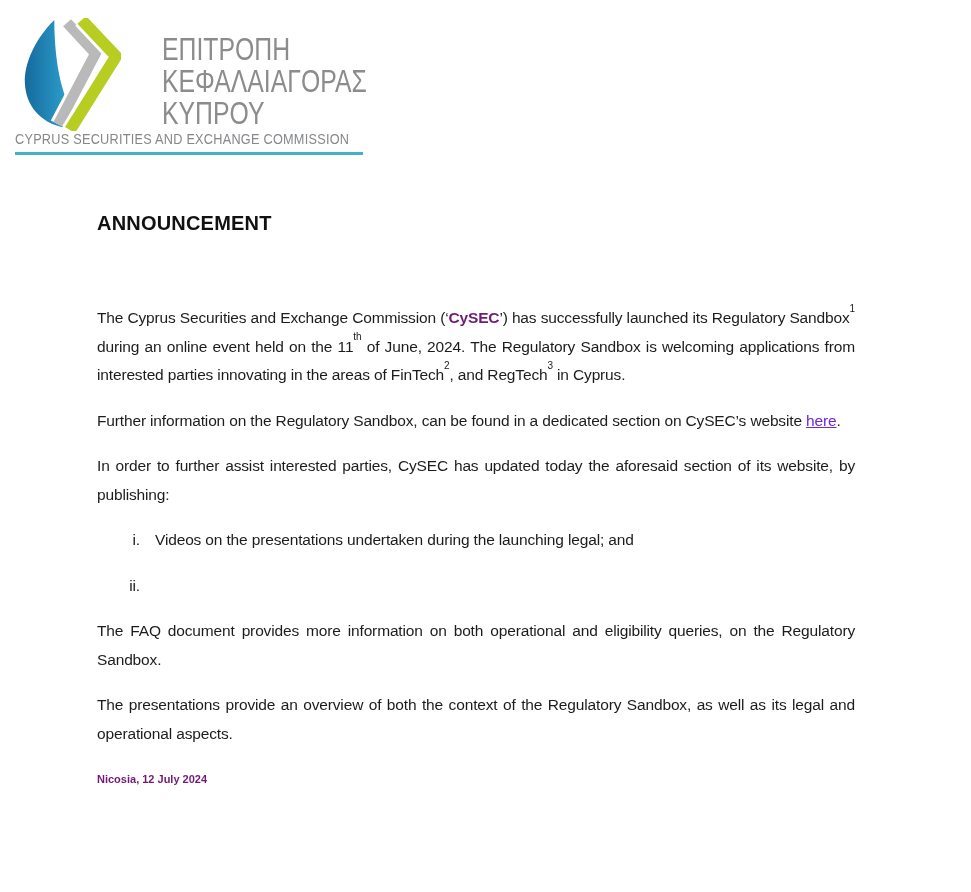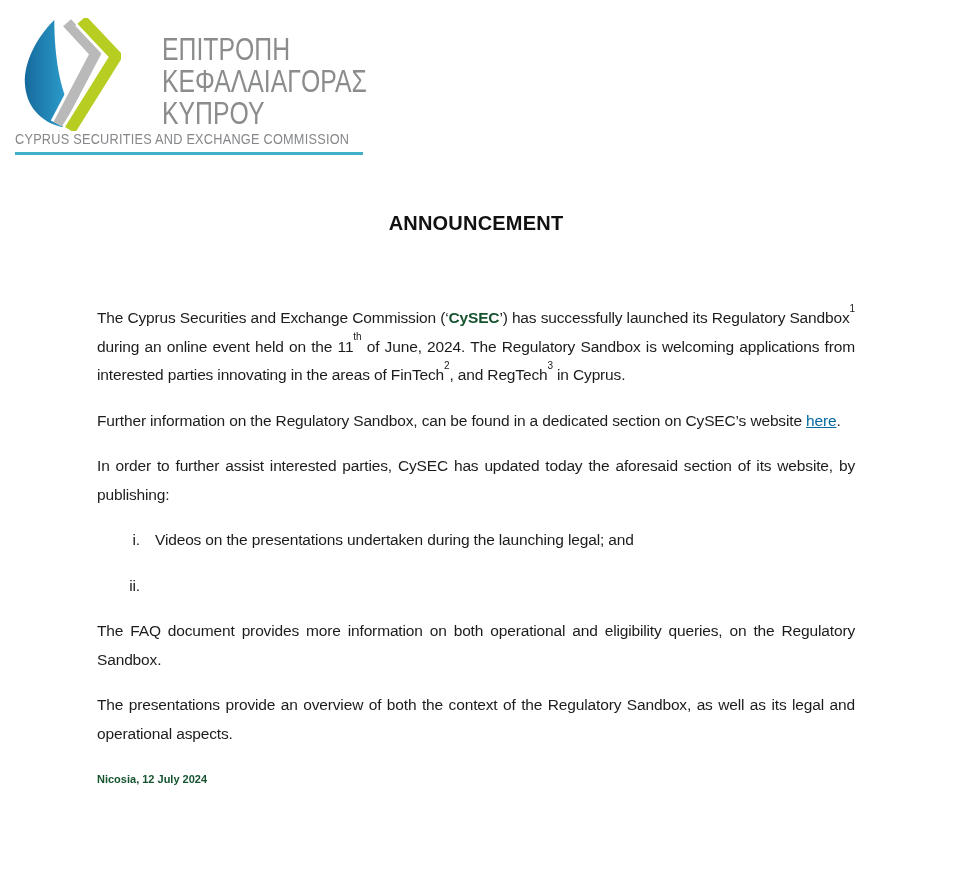--- a/index.html
+++ b/index.html
@@ -30,38 +30,38 @@
   }
   .logo-underline {
     position: absolute; left: 0; top: 136px;
     width: 348px; height: 3px; background: #41b1c9;
   }
 
   
   .content { position: absolute; left: 97px; top: 0; width: 758px; }
   .doc-title {
     margin: 212px 0 0 0;
-    text-align: center;
+    text-align: left;
     font-size: 20px; font-weight: bold;
     letter-spacing: 0.2px;
     color: #111;
   }
   .para {
     font-size: 15.5px; line-height: 28.5px;
     letter-spacing: -0.15px;
     text-align: justify;
     margin: 0 0 17px 0;
   }
   .para.first { margin-top: 69px; }
-  .para b, .dateline { color: #14532d; }
+  .para b, .dateline { color: #701a75; }
   sup.fn {
     font-size: 10px; line-height: 0;
     position: relative; top: -5px;
   }
-  a.link { color: #0369a1; text-decoration: underline; cursor: pointer; }
+  a.link { color: #6d28d9; text-decoration: underline; cursor: pointer; }
 
   .list-item {
     display: flex;
     font-size: 15.5px; line-height: 28.5px;
     letter-spacing: -0.15px;
     margin: 0 0 17px 0;
   }
   .list-marker { flex: none; width: 43px; text-align: right; }
   .list-text { margin-left: 15px; }
 

